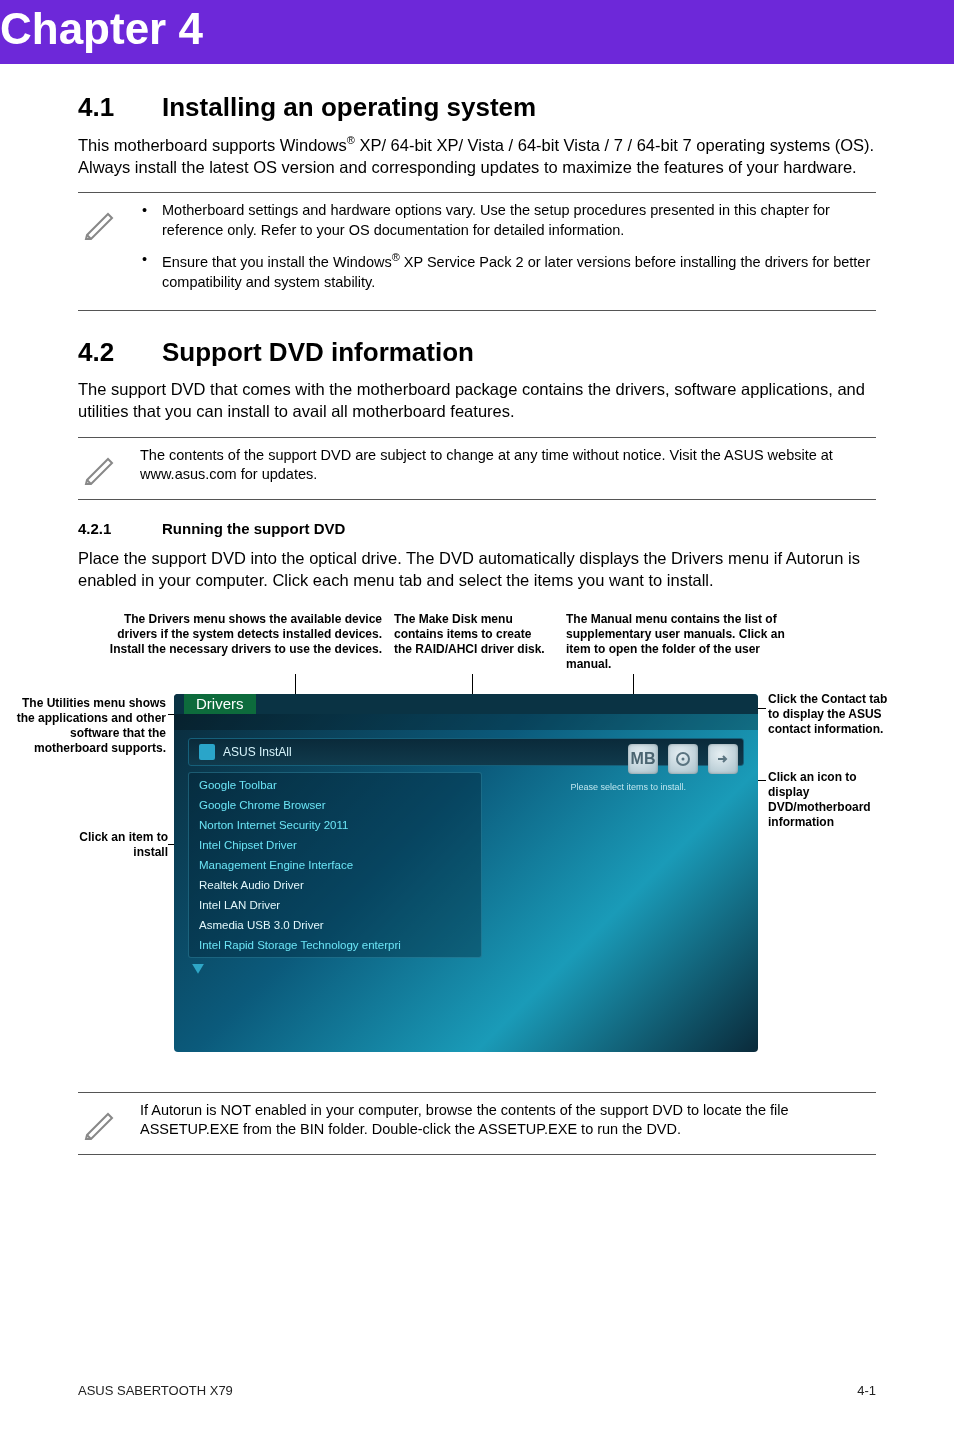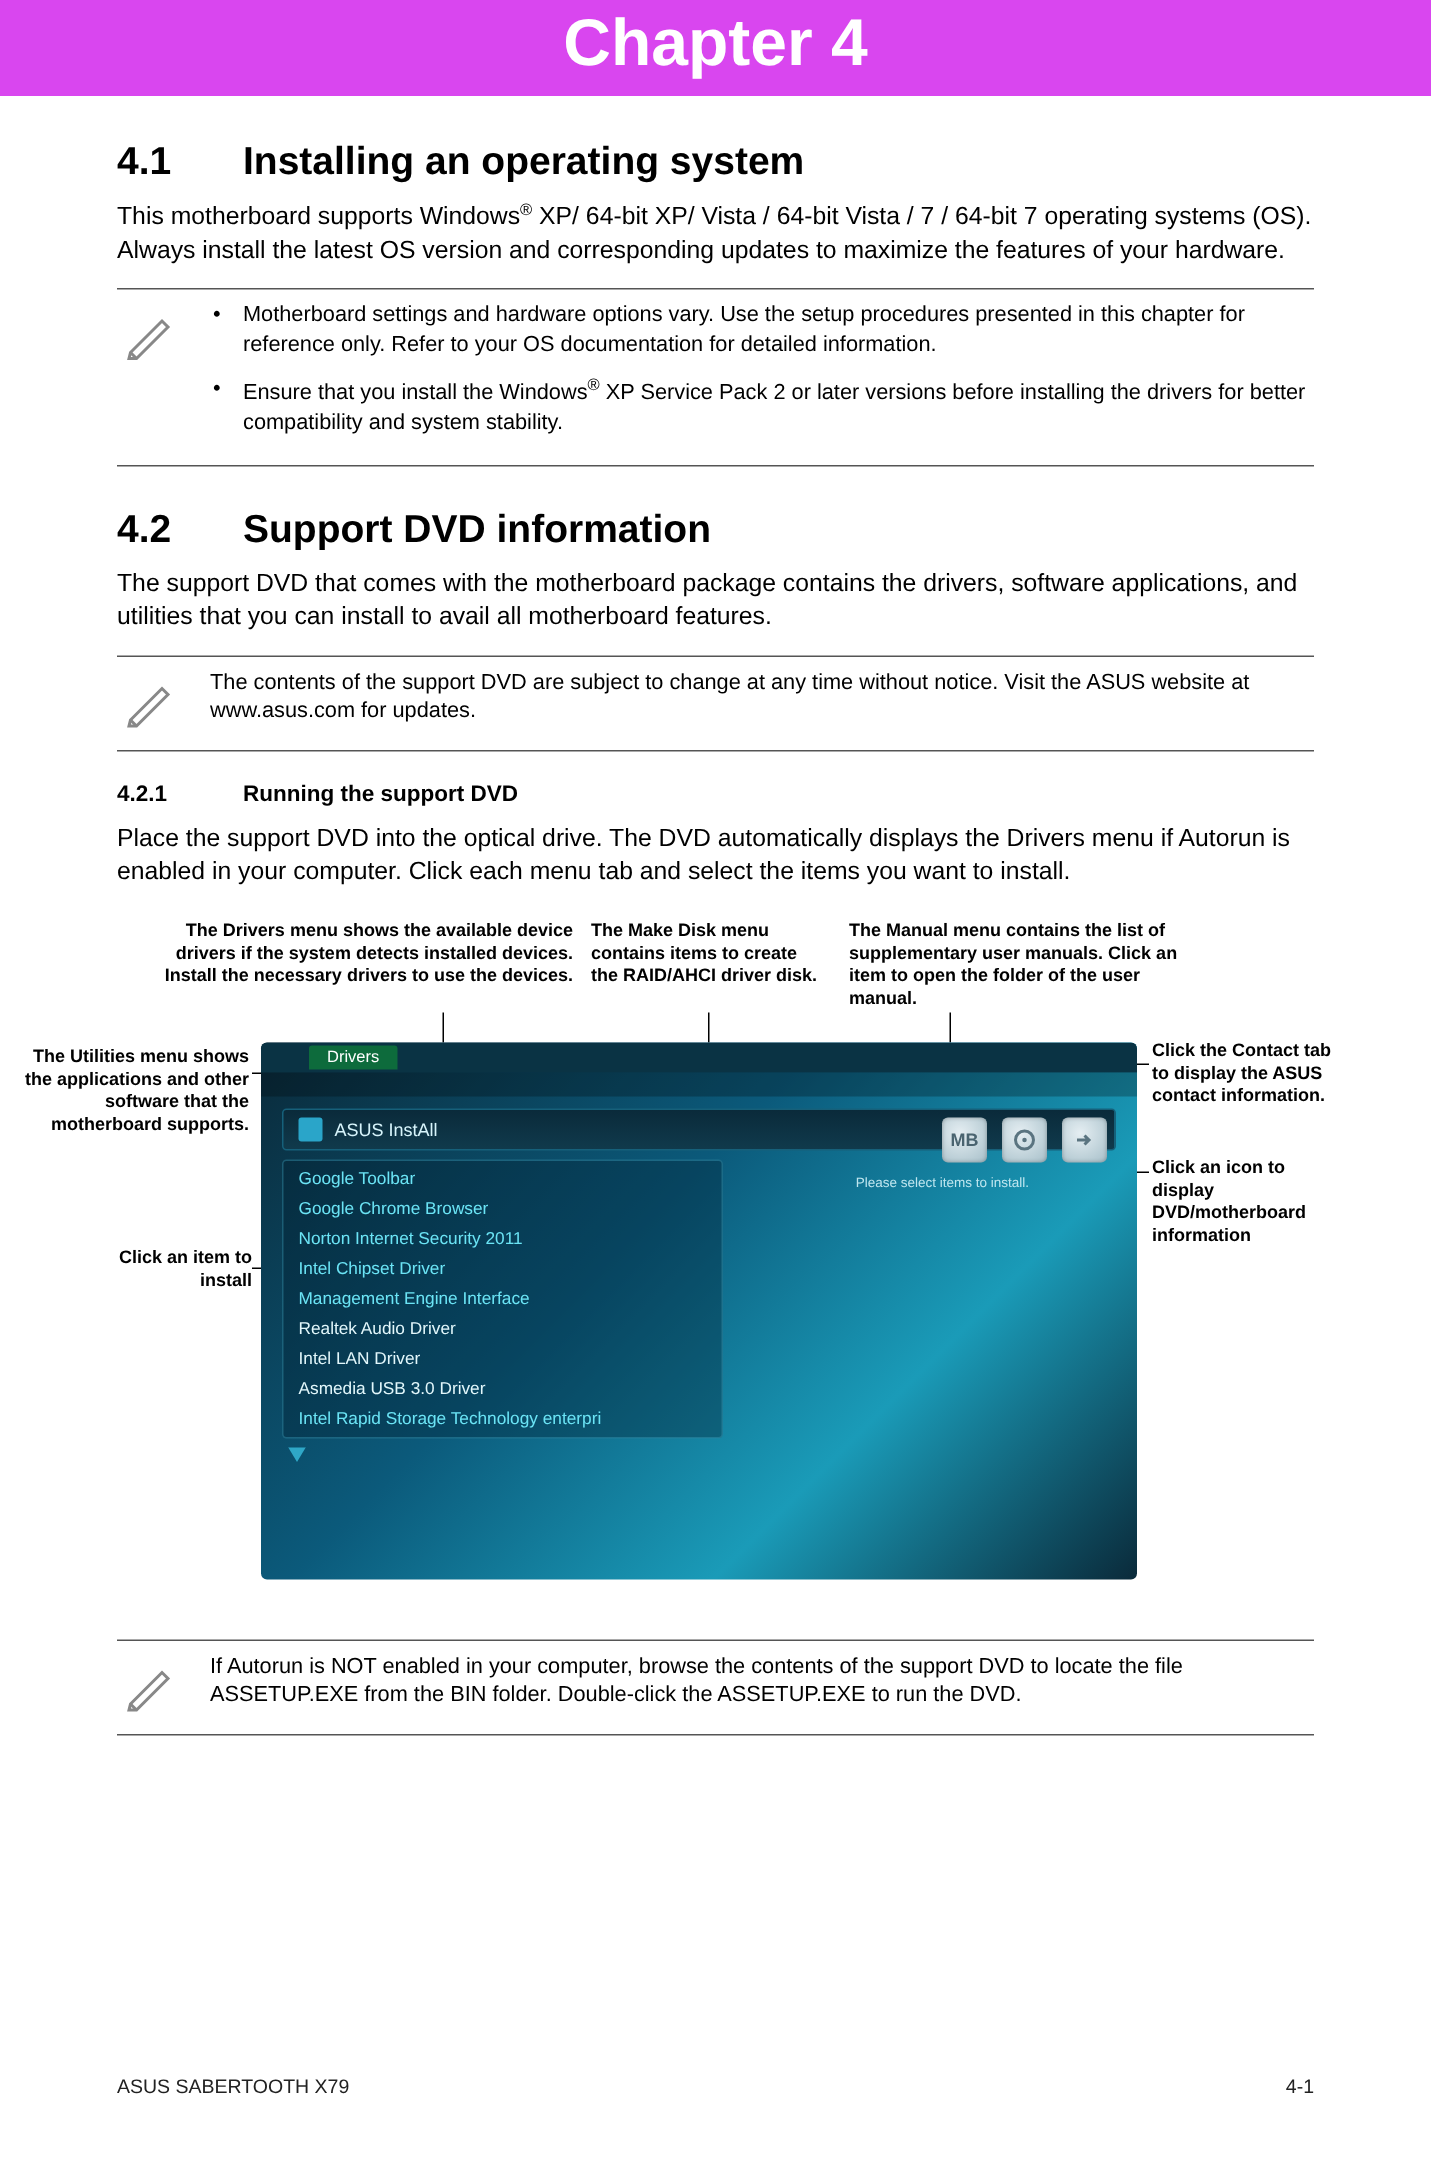--- a/index.html
+++ b/index.html
@@ -5,23 +5,22 @@
   * { box-sizing: border-box; margin: 0; padding: 0; }
   body {
     width: 954px;
     height: 1438px;
     font-family: Arial, Helvetica, sans-serif;
     background: #fff;
     color: #000;
     position: relative;
   }
   .chapter-bar {
-    background: #d946ef;
+    background: #6d28d9;
     color: #fff;
-    text-align: center;
     padding: 4px 0 10px 0;
   }
   .chapter-bar h1 {
     font-size: 44px;
     font-weight: bold;
   }
   .content {
     padding: 28px 78px 0 78px;
   }
   .section-title {
@@ -108,22 +107,22 @@
     height: 20px;
     background: #0a3344;
     display: flex;
     align-items: center;
   }
   .tab-drivers {
     background: #0d6b3c;
     color: #fff;
     display: inline-block;
     padding: 2px 12px;
-    margin-left: 32px;
-    font-size: 11px;
+    margin-left: 10px;
+    font-size: 15px;
     border-radius: 2px 2px 0 0;
   }
   .sub-strip { height: 16px; background: rgba(0,0,0,0.25); }
 
   .install-bar {
     margin: 8px 14px 6px 14px;
     height: 28px;
     background: linear-gradient(180deg, #0a2a3a, #103a4c);
     border: 1px solid #16607a;
     border-radius: 3px;
@@ -140,21 +139,21 @@
     position: absolute;
     right: 20px;
     top: 50px;
     display: flex;
     gap: 10px;
   }
   .badge {
     width: 30px; height: 30px; border-radius: 4px;
     background: radial-gradient(circle at 40% 35%, #e5eef2, #a6bfc9);
     display: flex; align-items: center; justify-content: center;
-    font-size: 12px; font-weight: bold; color: #4a6470;
+    font-size: 16px; font-weight: bold; color: #4a6470;
     box-shadow: inset 0 0 3px rgba(0,0,0,0.3);
   }
   .select-hint {
     position: absolute;
     right: 72px; top: 88px;
     font-size: 9px;
     color: #bfe6ef;
   }
   .item-list {
     margin: 6px 14px;

